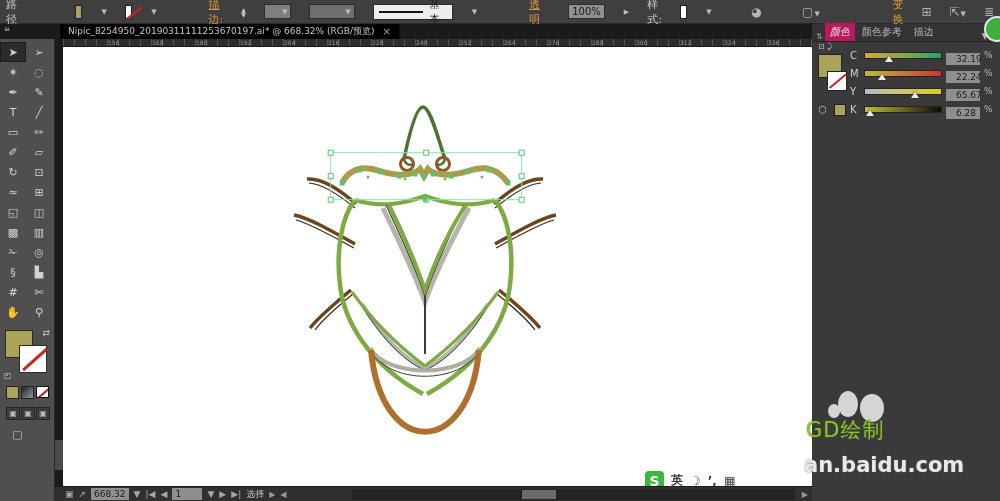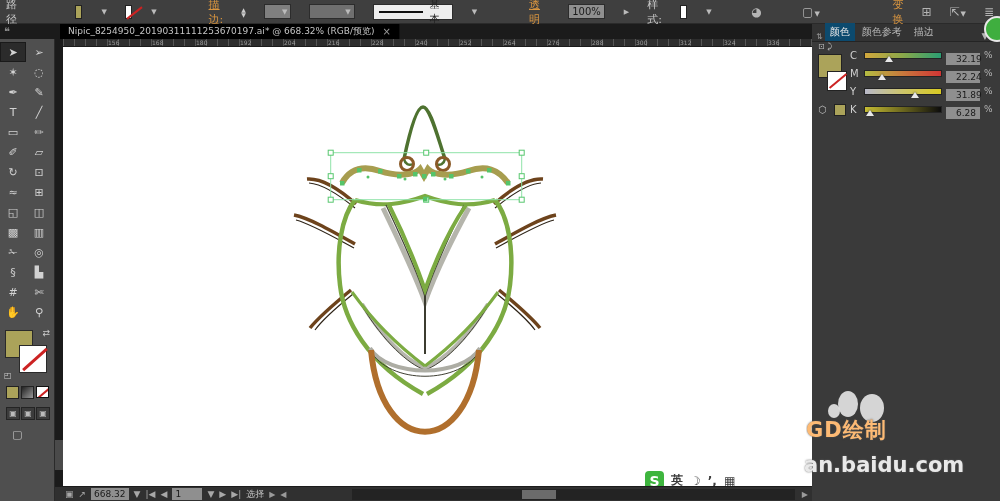--- a/index.html
+++ b/index.html
@@ -80,21 +80,21 @@
   .hscroll { position:relative; flex:1; height:11px; margin:0 2px 0 60px; background:#232323; }
   .hthumb { position:absolute; left:170px; top:1px; width:34px; height:9px; background:#6b6b6b; }
   .harrow { color:#9a9a9a; font-size:8px; }
 
   
   .rightpanel { position:absolute; left:812px; top:24px; width:188px; height:477px; background:#3a3a3a;
                 color:#c7c7c7; font-size:10px; }
   .ptabs { height:18px; background:#333; display:flex; align-items:flex-end; gap:2px; padding:0 4px;
            border-bottom:1px solid #242424; }
   .ptab { padding:2px 5px; color:#b5b5b5; font-size:10px; }
-  .ptab.active { background:#0c4a6e; color:#e8e8e8; }
+  .ptab.active { background:#be185d; color:#e8e8e8;font-style:italic; }
   .pmenu { margin-left:auto; color:#b5b5b5; font-size:9px; }
   .collapse-ic { color:#9a9a9a; font-size:8px; }
 
   .colorbody { position:relative; height:112px; }
   .cp-fill { position:absolute; left:6px; top:12px; width:24px; height:24px; border:1px solid #222; }
   .cp-stroke { position:absolute; left:16px; top:30px; width:18px; height:18px; background:#fff;
                border:2px solid #fff; outline:1px solid #222; }
   .cp-stroke::after { content:""; position:absolute; left:-3px; top:6px; width:22px; height:2px;
                       background:#cc2222; transform:rotate(-40deg); }
   .cp-icons { position:absolute; left:6px; top:0; color:#bbb; font-size:8px; }
@@ -114,21 +114,21 @@
   .sval { width:34px; background:#8f8f8f; color:#1a1a1a; font-size:9px; text-align:right;
           padding:0 10px; height:12px; line-height:12px;margin-top:7px; }
   .spct { color:#b5b5b5; font-size:9px; }
   .msw { width:13px; height:12px; border:1px solid #111; }
   .msw.none { background:#fff; position:relative; overflow:hidden; }
   .msw.none::after { content:""; position:absolute; left:-2px; top:5px; width:18px; height:2px;
                      background:#cc2222; transform:rotate(-40deg); }
 
   
   .wm-dot { position:absolute; background:#e3e3e3; border-radius:50%; opacity:.92; }
-  .wm-big { position:absolute; left:806px; top:416px; width:160px; color:#fdba74; font-weight:bold;
+  .wm-big { position:absolute; left:806px; top:416px; width:160px; color:#84cc16; font-weight:normal;
             font-size:21px; letter-spacing:1px; text-shadow:0 0 2px #555; overflow:hidden;
             white-space:nowrap; }
   .wm-url { position:absolute; left:804px; top:453px; color:#e9e9e9; font-weight:bold; font-size:21px;
             text-shadow:0 0 2px #666; white-space:nowrap; }
   .wm-green { position:absolute; left:984px; top:16px; width:26px; height:26px; border-radius:50%;
               background:#3fae3f; border:2px solid #e8e8e8; }
   .ime { position:absolute; left:645px; top:471px; display:flex; align-items:center; gap:7px; }
   .ime-logo { width:19px; height:19px; background:#3eb53e; border-radius:4px; color:#fff;
               font-weight:bold; font-size:14px; display:flex; align-items:center; justify-content:center; }
   .ime-item { color:#3c3c3c; font-size:12px; font-weight:bold; }
@@ -429,21 +429,21 @@
               <span class="thumbm" style="left:22%"></span>
             </span>
             <span class="sval">22.24</span>
             <span class="spct">%</span>
           </div>
           <div class="srow">
             <span class="lab">Y</span>
             <span class="track g-Y">
               <span class="thumbm" style="left:66%"></span>
             </span>
-            <span class="sval">31.89</span>
+            <span class="sval">65.67</span>
             <span class="spct">%</span>
           </div>
           <div class="srow">
             <span class="lab">K</span>
             <span class="track g-K">
               <span class="thumbm" style="left:6%"></span>
             </span>
             <span class="sval">6.28</span>
             <span class="spct">%</span>
           </div>

